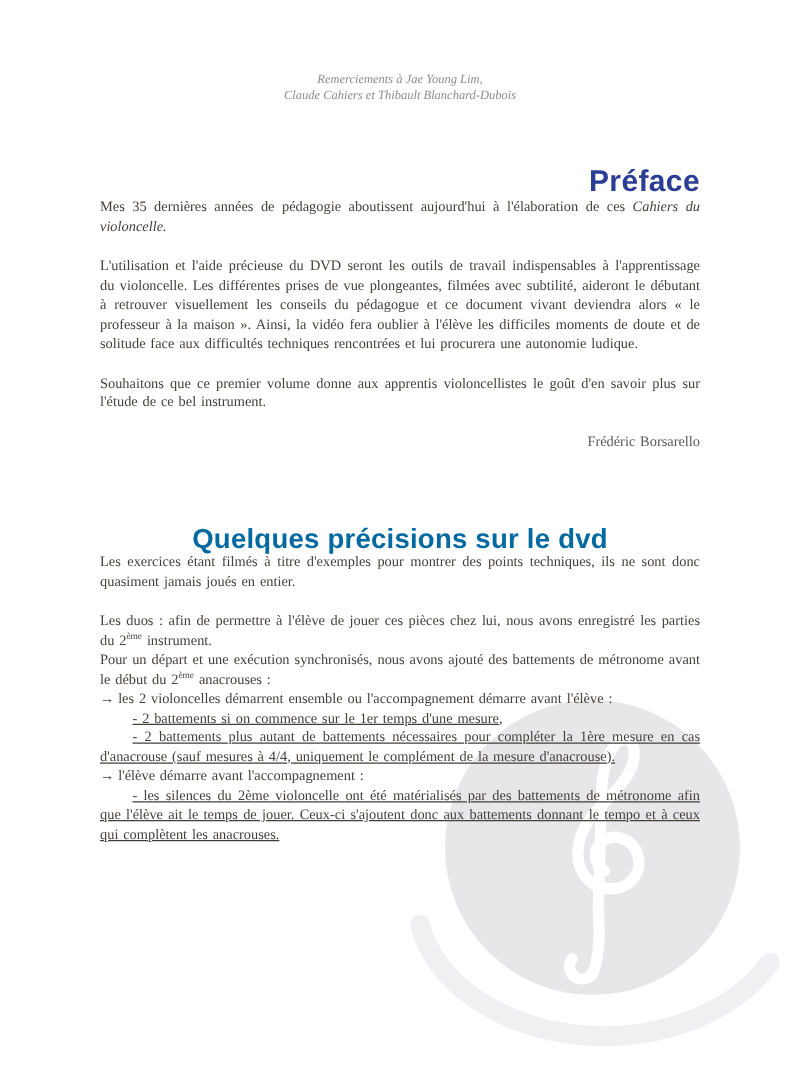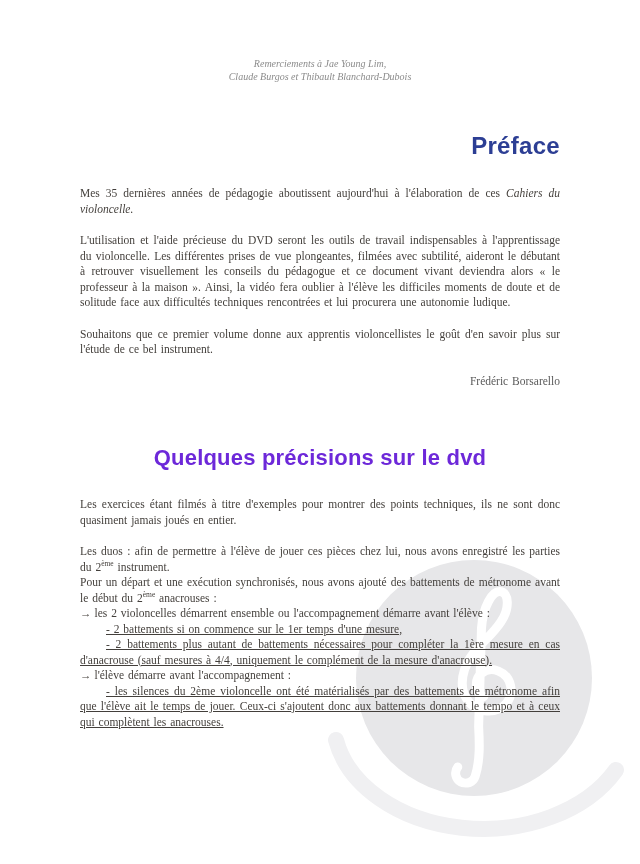--- a/index.html
+++ b/index.html
@@ -45,32 +45,32 @@
     color:#2c3e94;
     letter-spacing:0.3px;
   }
   .h-dvd {
     margin:57px 0 0 0;
     text-align:center;
     font-family:"Liberation Sans", sans-serif;
     font-weight:bold;
     font-size:22px;
     line-height:24px;
-    color:#6d28d9;
+    color:#0369a1;
     letter-spacing:0.2px;
   }
 
   p {
     font-size:11.5px;
     line-height:15.5px;
     text-align:justify;
     margin:0 0 16px 0;
     word-spacing:1px;
   }
-  p.first-after-title { margin-top:27px; }
+  p.first-after-title { }
   p.tight { margin-bottom:0; }
   p.indent { text-indent:26px;text-decoration:underline; }
   .signature {
     text-align:right;
     font-size:11.5px;
     margin:0;
     color:#5a5a5a;
   }
   sup { font-size:7.5px; line-height:0; vertical-align:super; }
   em { font-style:italic; }
@@ -88,21 +88,21 @@
     </svg>
     <svg class="wm-clef" viewBox="0 0 100 220">
       <path d="M40 200 a10 10 0 1 0 18 8 c4 -16 2 -34 0 -50 L54 60 c0 -22 8 -38 16 -38 c9 0 11 16 3 30 c-10 18 -28 30 -33 50 c-6 24 8 40 25 40 c16 0 26 -13 22 -27 c-4 -14 -21 -19 -30 -10 c-7 7 -5 19 4 23" fill="none" stroke="#ffffff" stroke-width="9" stroke-linecap="round" stroke-linejoin="round"></path>
     </svg>
   </div>
 
   <div class="content">
 
     <div class="dedication">
       <div>Remerciements à Jae Young Lim,</div>
-      <div>Claude Burgos et Thibault Blanchard-Dubois</div>
+      <div>Claude Cahiers et Thibault Blanchard-Dubois</div>
     </div>
 
     <h1 class="h-preface">Préface</h1>
 
     <p class="first-after-title"><span>Mes 35 dernières années de pédagogie aboutissent aujourd'hui à l'élaboration de ces </span><em>Cahiers du violoncelle.</em></p>
 
 
     <p>L'utilisation et l'aide précieuse du DVD seront les outils de travail indispensables à l'apprentissage du violoncelle. Les différentes prises de vue plongeantes, filmées avec subtilité, aideront le débutant à retrouver visuellement les conseils du pédagogue et ce document vivant deviendra alors « le professeur à la maison ». Ainsi, la vidéo fera oublier à l'élève les difficiles moments de doute et de solitude face aux difficultés techniques rencontrées et lui procurera une autonomie ludique.</p>
 
     <p>Souhaitons que ce premier volume donne aux apprentis violoncellistes le goût d'en savoir plus sur l'étude de ce bel instrument.</p>

